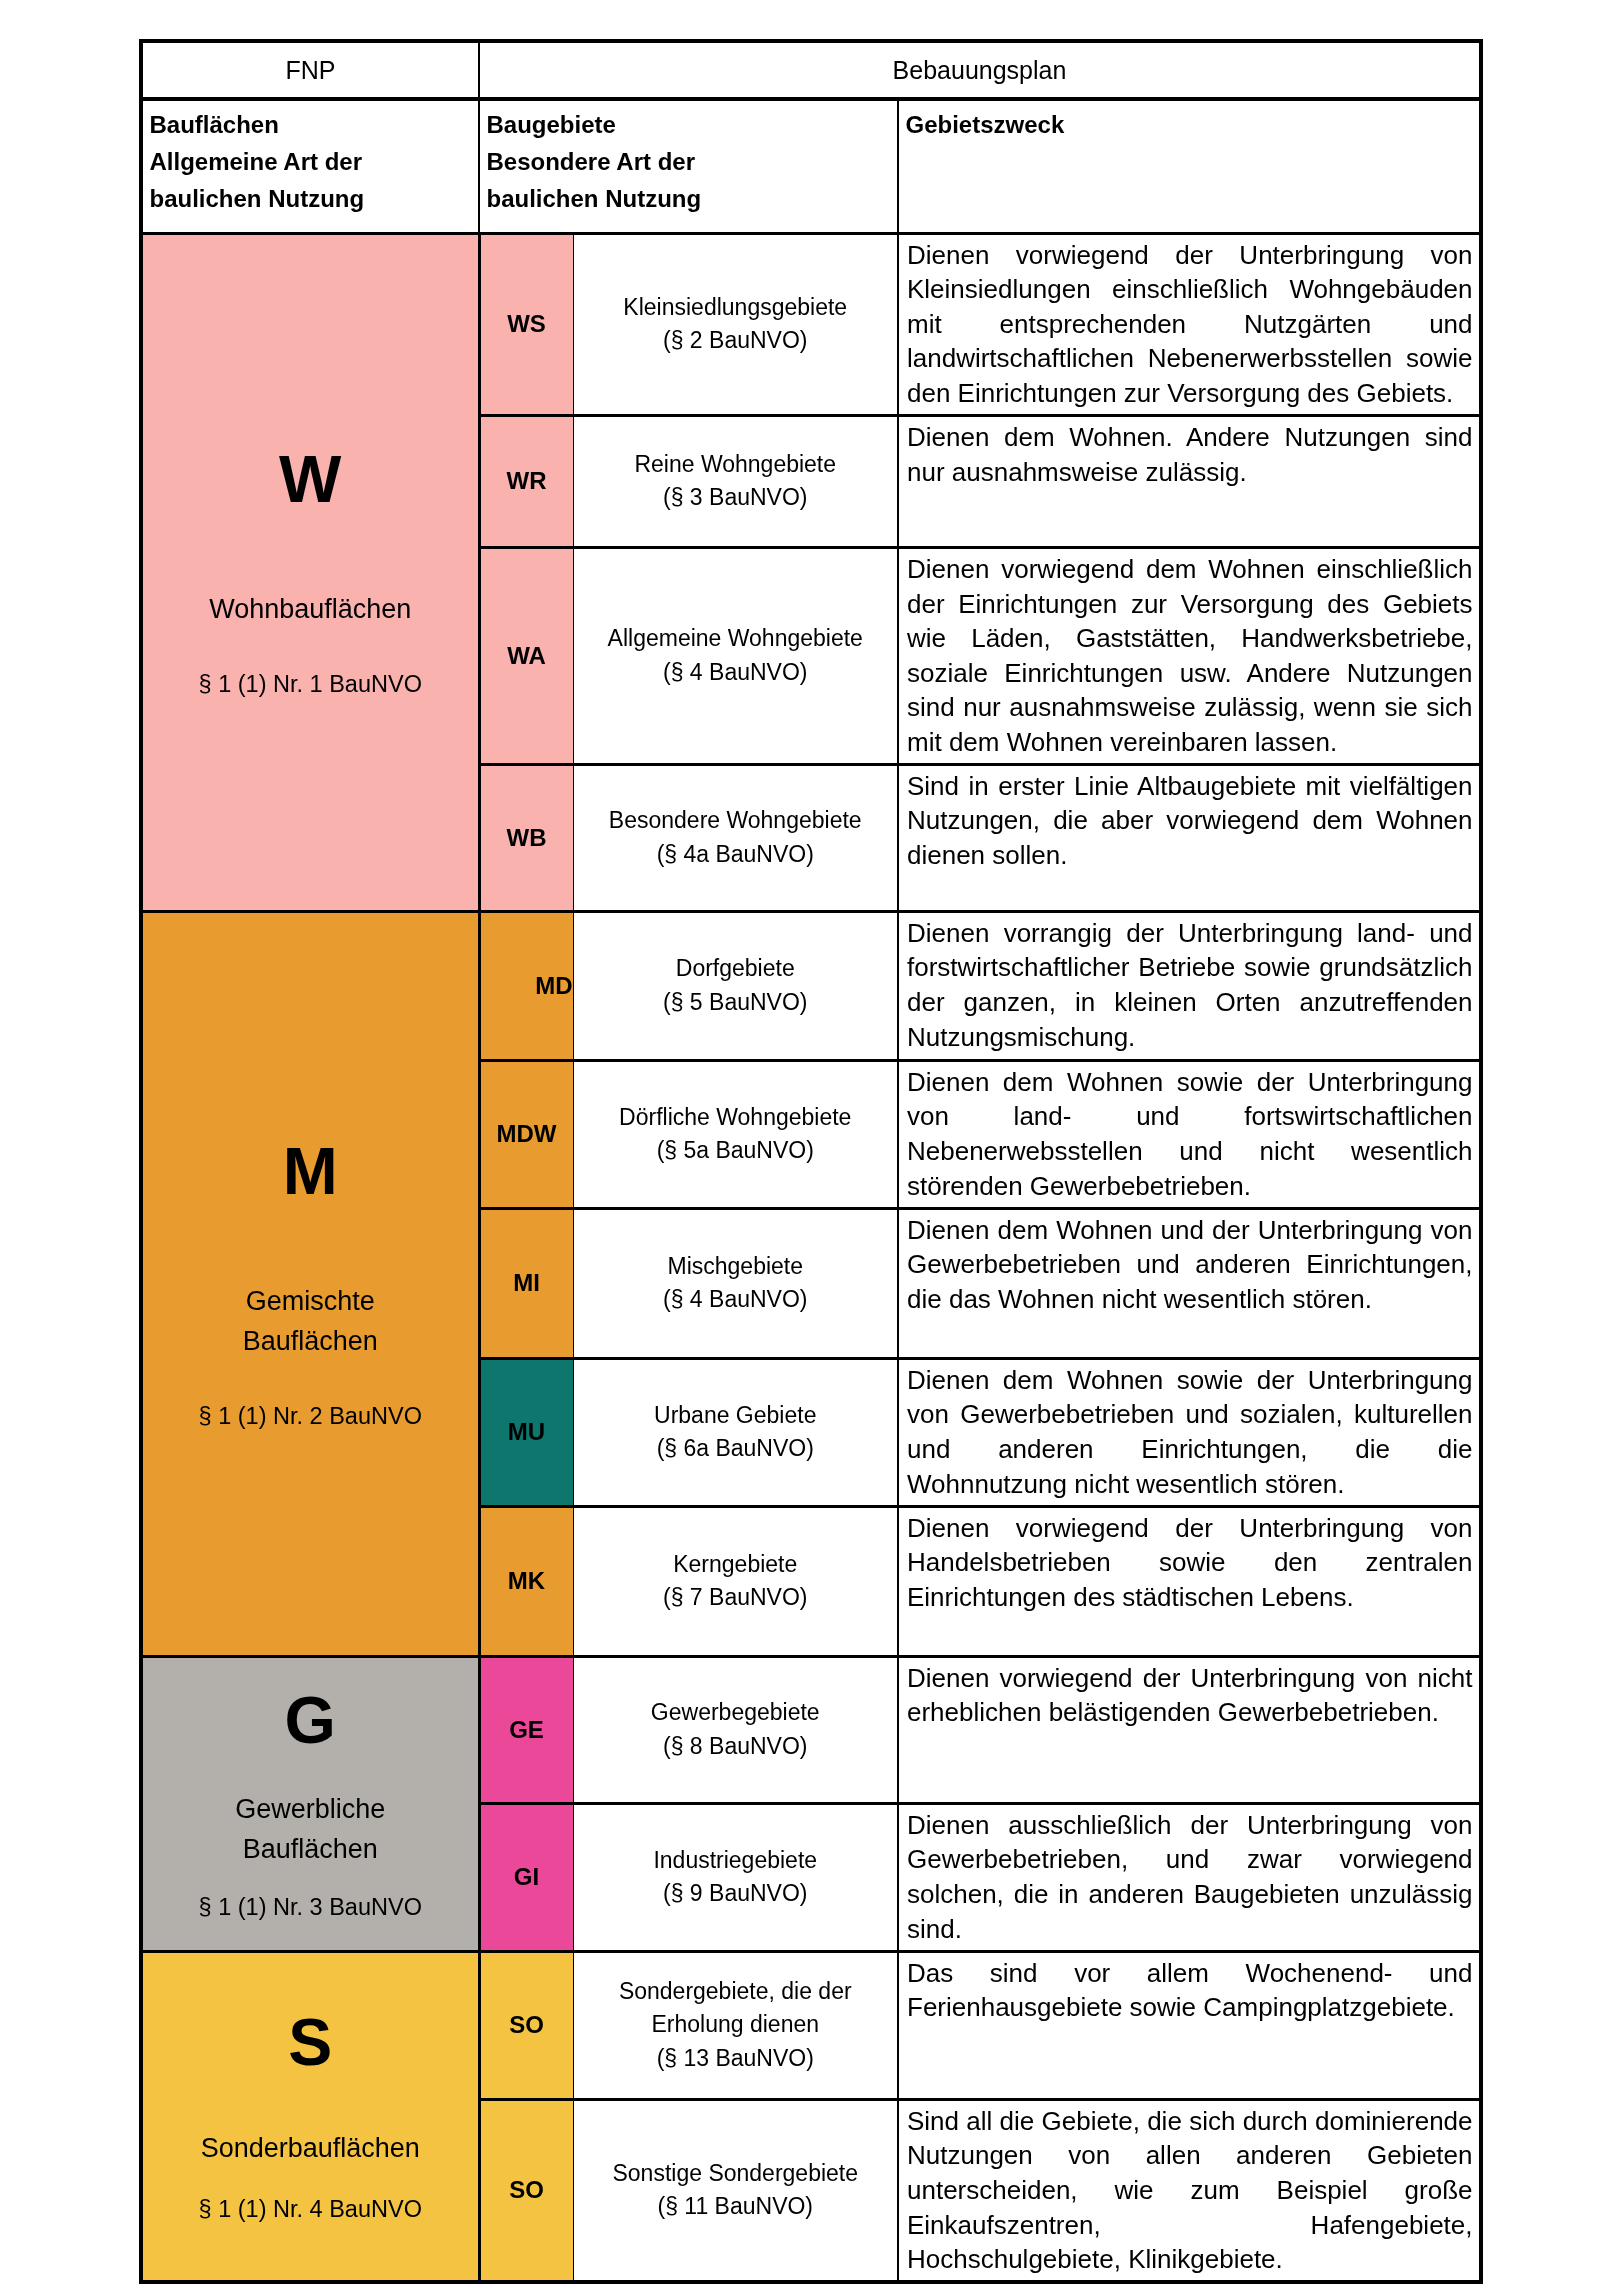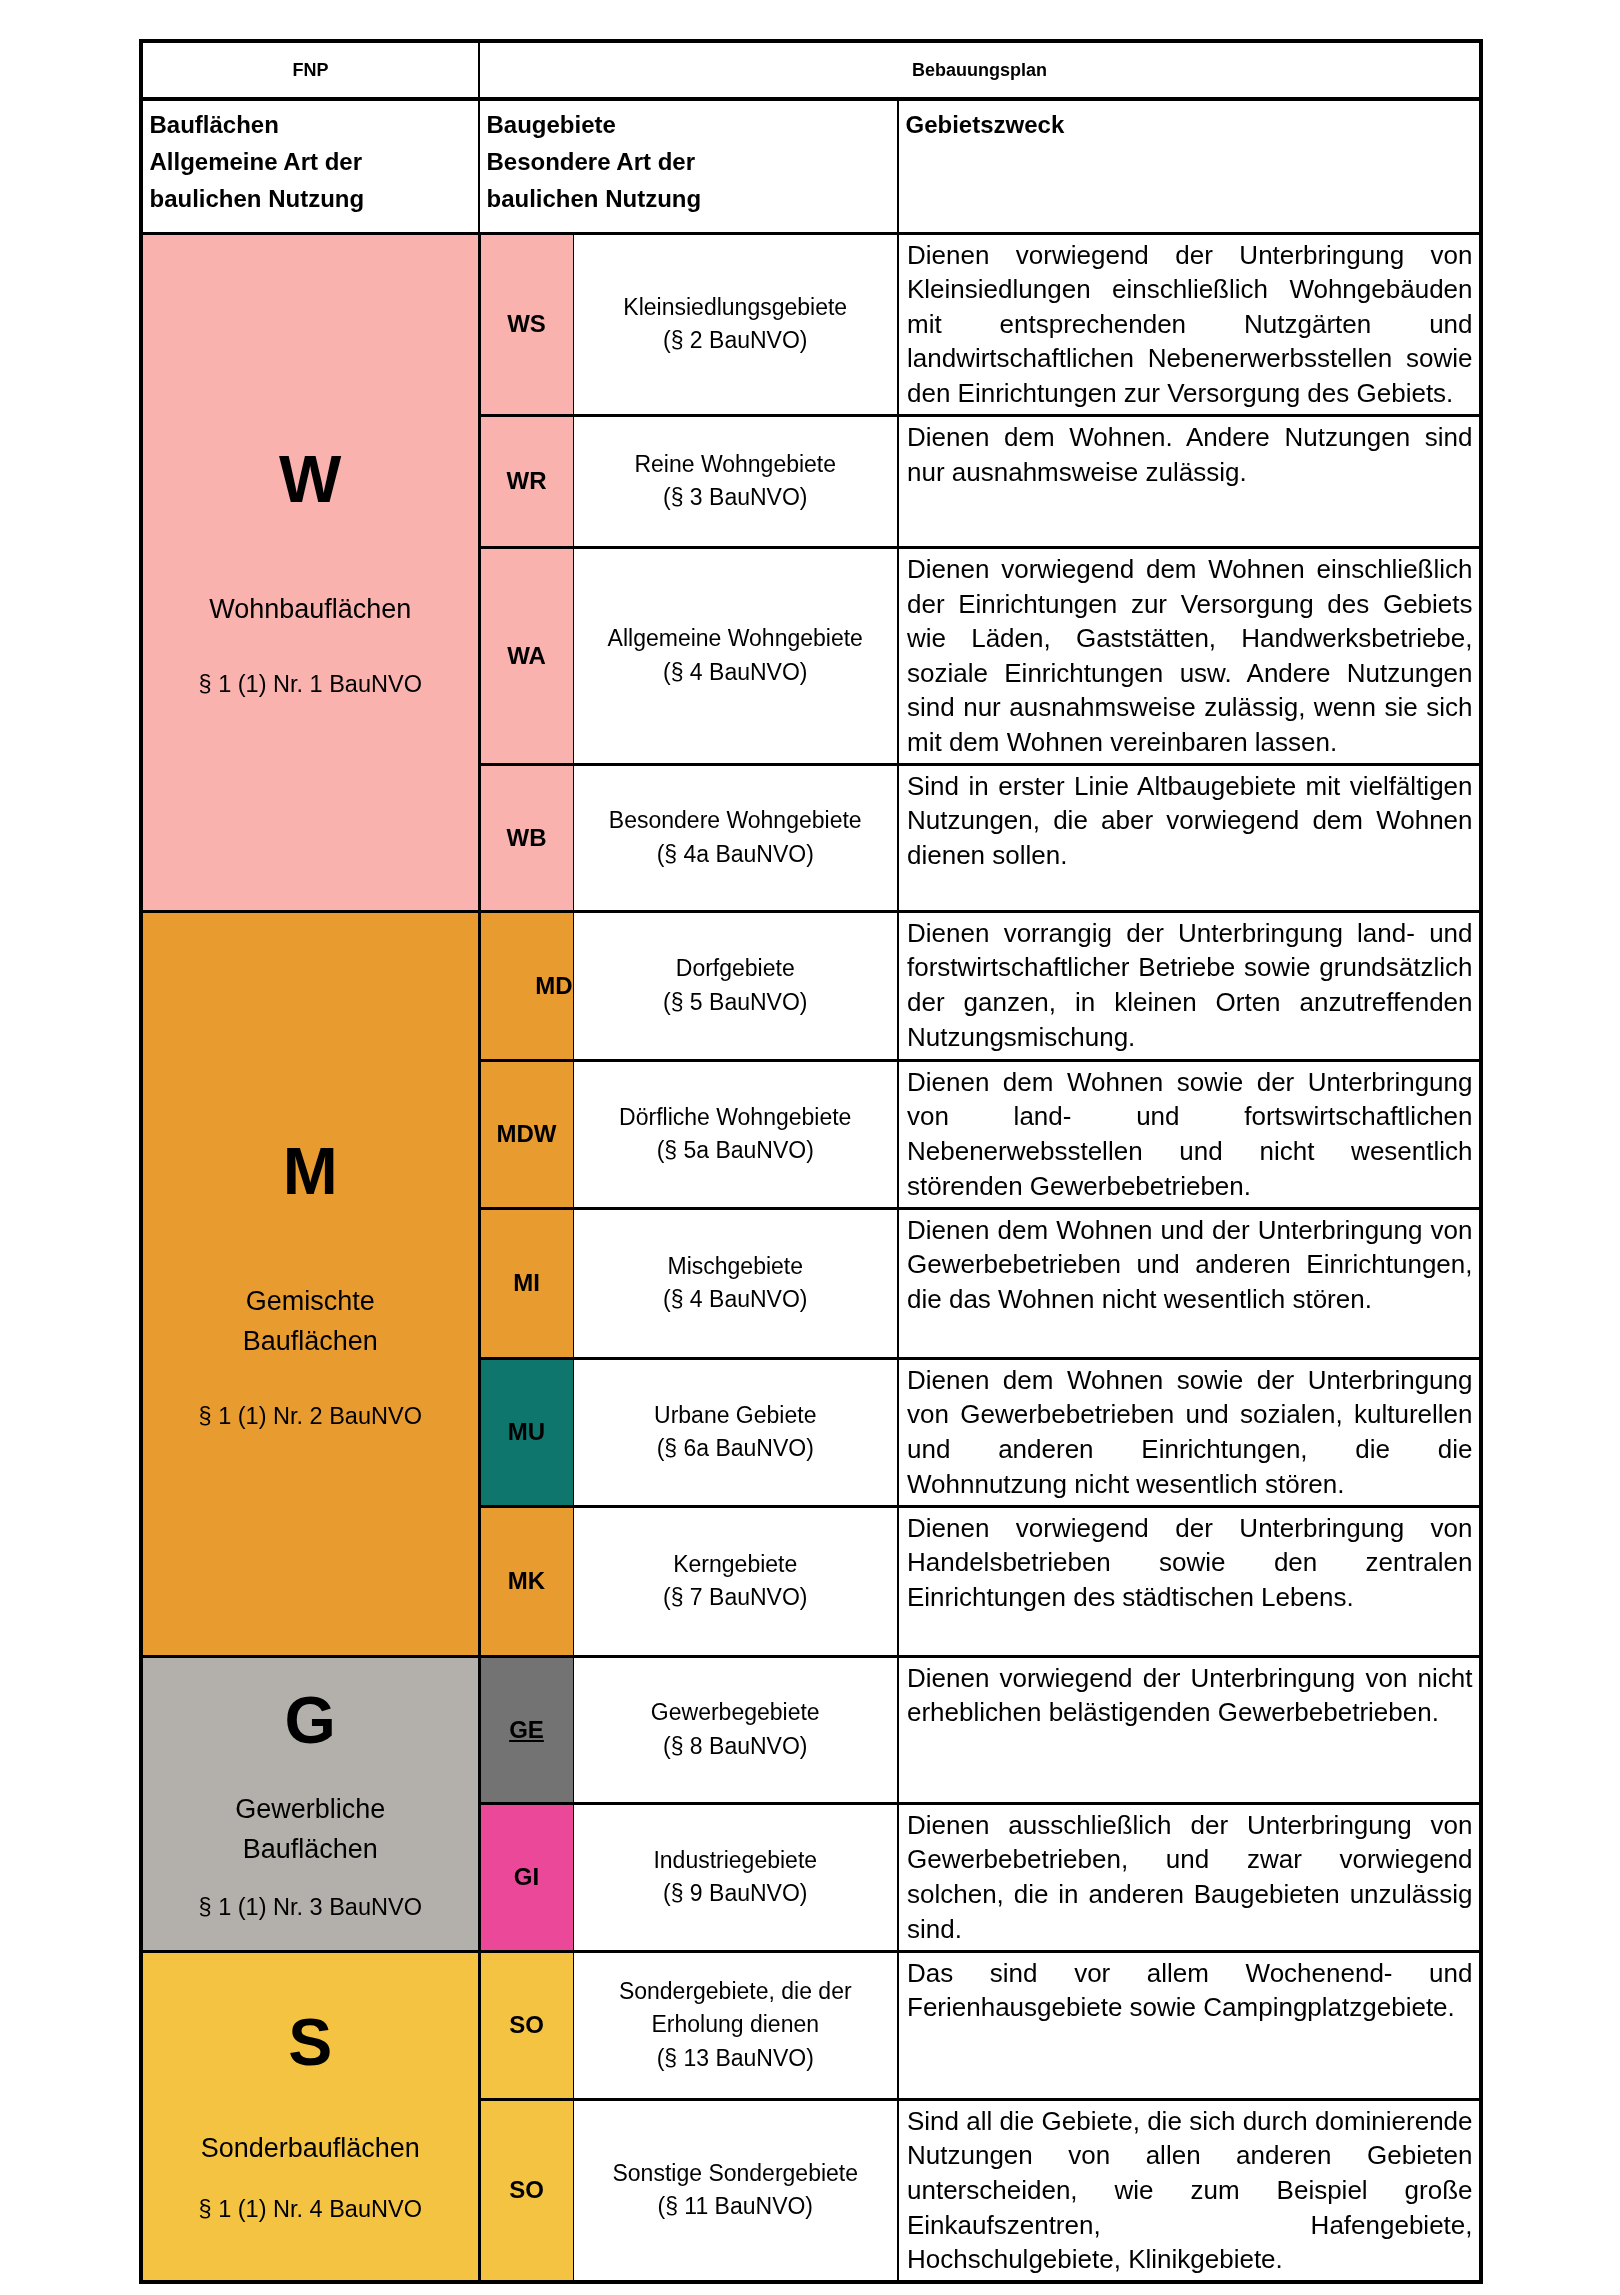--- a/index.html
+++ b/index.html
@@ -50,22 +50,22 @@
   tr.r-mu  { height: 148px; }
   tr.r-mk  { height: 150px; }
   tr.r-ge  { height: 147px; }
   tr.r-gi  { height: 148px; }
   tr.r-so1 { height: 148px; }
   tr.r-so2 { height: 156px; }
 
   .hdr-top-cell {
     text-align: center;
     vertical-align: middle;
-    font-size: 18px;
-    font-weight: bold;
+    font-size: 25px;
+    font-weight: normal;
   }
   .hdr-sub-cell {
     vertical-align: top;
     text-align: left;
     font-size: 24px;
     font-weight: bold;
     line-height: 1.55;
     padding: 4.9px 6.5px 0 6.5px;
   }
   .preline { white-space: pre-line; }
@@ -240,21 +240,21 @@
       <td class="purpose-cell">Dienen vorwiegend der Unterbringung von Handelsbetrieben sowie den zentralen Einrichtungen des städtischen Lebens.</td>
     </tr>
 
     <tr class="r-ge">
       <td class="section-cell sec-g" rowspan="2" style="background-color: rgb(179, 175, 171);">
         <div class="sec-letter">G</div>
         <div class="sec-name preline">Gewerbliche
 Bauflächen</div>
         <div class="sec-law">§ 1 (1) Nr. 3 BauNVO</div>
       </td>
-      <td class="code-cell" style="background-color: #737373; text-decoration: underline;">GE</td>
+      <td class="code-cell" style="background-color: #ec4899;">GE</td>
       <td class="name-cell">
         <span class="nm">Gewerbegebiete</span>
         <span class="rf">(§ 8 BauNVO)</span>
       </td>
       <td class="purpose-cell">Dienen vorwiegend der Unterbringung von nicht erheblichen belästigenden Gewerbebetrieben.</td>
     </tr>
     <tr class="r-gi">
       <td class="code-cell" style="background-color: #ec4899;">GI</td>
       <td class="name-cell">
         <span class="nm">Industriegebiete</span>

